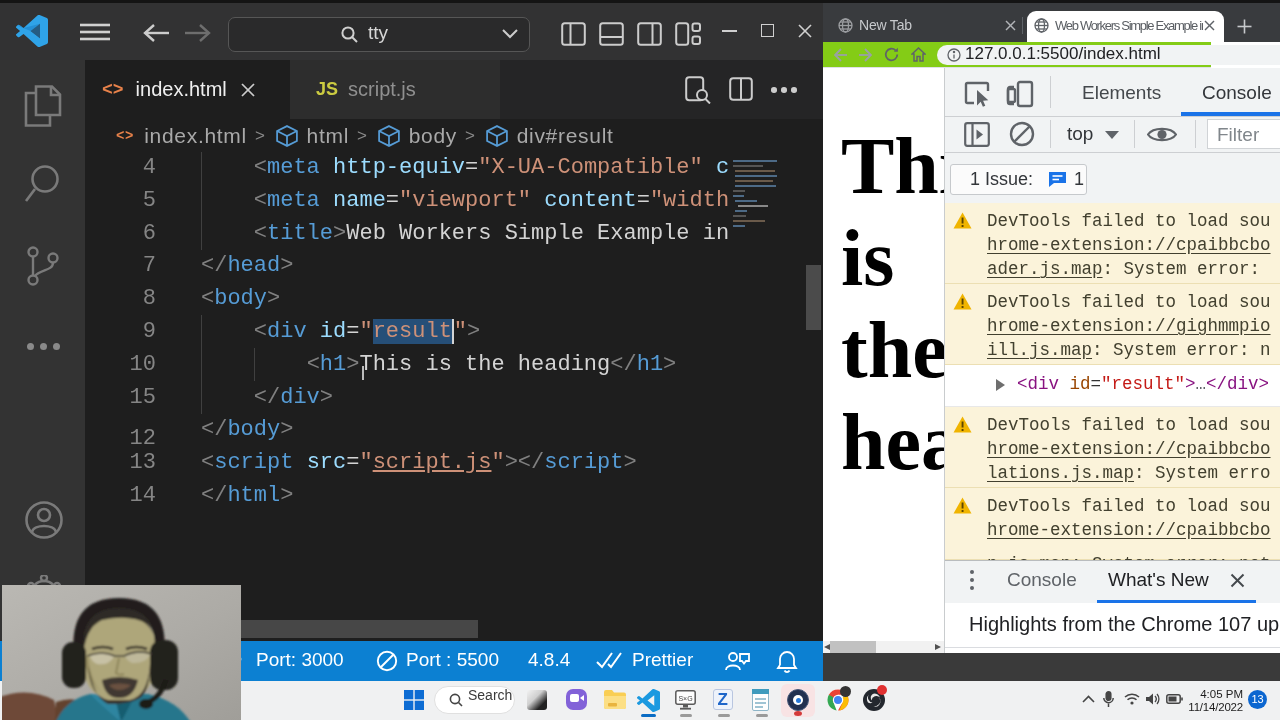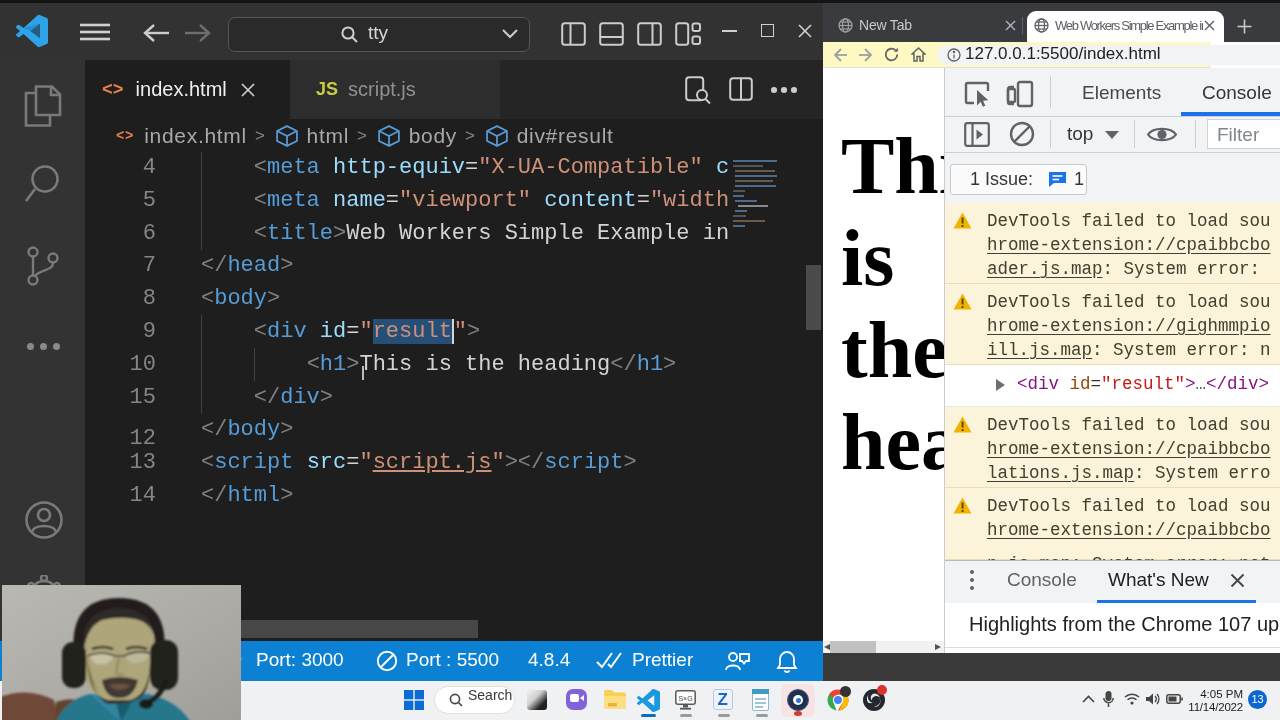--- a/index.html
+++ b/index.html
@@ -23,21 +23,21 @@
 
   .codeline { position:absolute; left:0; white-space:pre; font-family:"Liberation Mono", monospace;
      font-size:22px; line-height:33px; height:33px; color:#d4d4d4; }
   .gut { position:absolute; width:71px; text-align:right; color:#858585; font-family:"Liberation Mono", monospace;
      font-size:22px; line-height:33px; height:33px; }
   .tag { color:#569cd6; } .pun { color:#808080; } .att { color:#9cdcfe; } .str { color:#ce9178; }
 
   
   #chrome { left:823px; top:3px; width:457px; height:650px; background:#fff; }
   #tabstrip { left:0; top:0; width:457px; height:39px; background:#393b3e; }
-  #ctoolbar { left:0; top:39px; width:388px; height:26px; background:#fef9c3; border-bottom:1px solid #dfe1e5;padding-left:12px; }
+  #ctoolbar { left:0; top:39px; width:388px; height:26px; background:#84cc16; border-bottom:1px solid #dfe1e5;padding-left:12px; }
   #page { left:0; top:65px; width:121px; height:573px; background:#fff; overflow:hidden; }
   #devtools { left:121px; top:65px; width:336px; height:585px; background:#f1f3f4; border-left:1px solid #c9ccce; overflow:hidden; }
 
   
   #taskbar { left:0; top:681px; width:1280px; height:39px; background:#f0f1f2; }
 
   
   #webcam { left:2px; top:585px; width:239px; height:135px; background:#aeaca7; overflow:hidden; }
 
   .warnblk { position:absolute; left:0; width:336px; height:81px; background:#fbf3da; border-bottom:1px solid #ecdfb3; }

